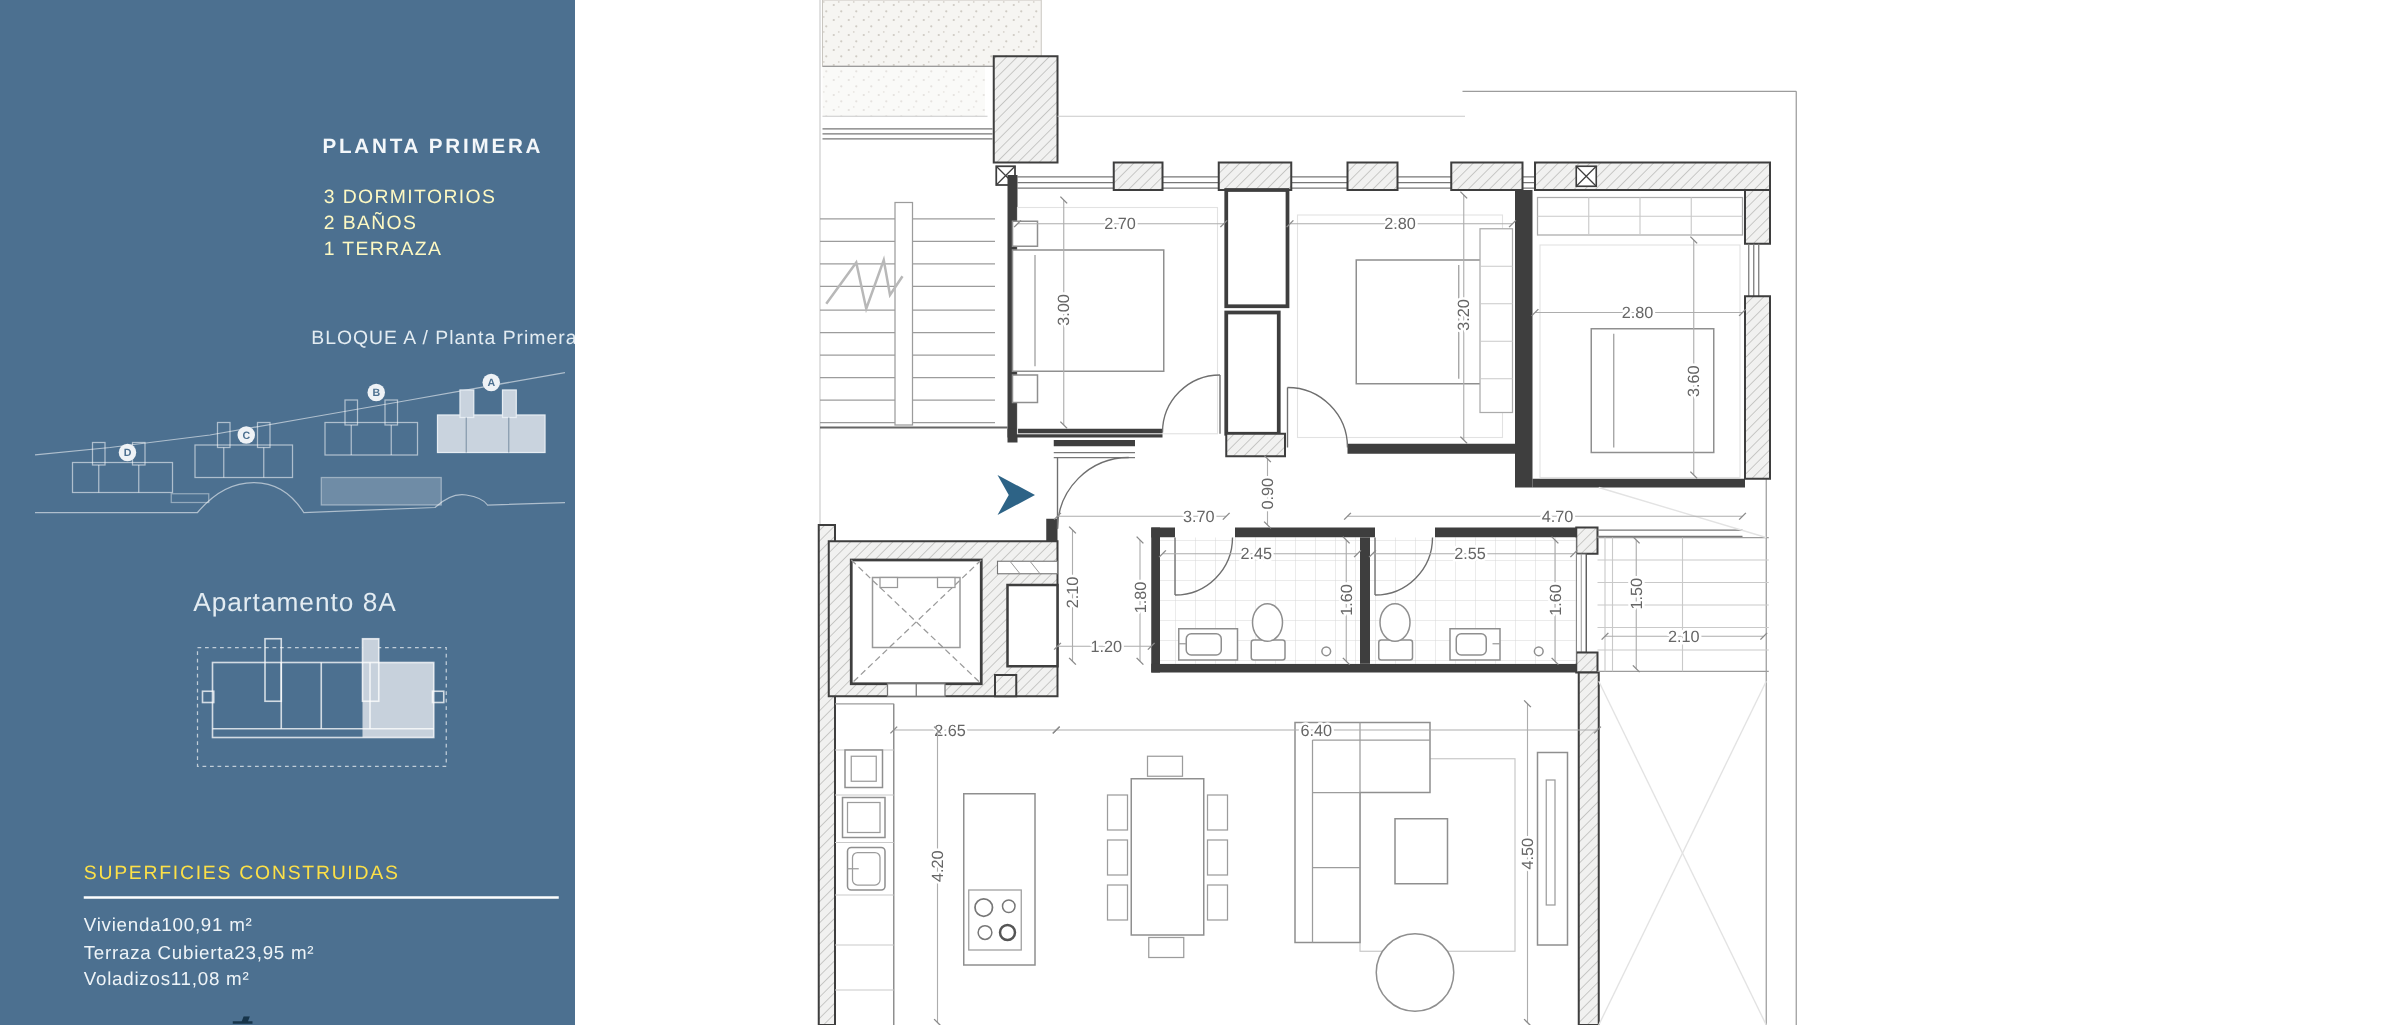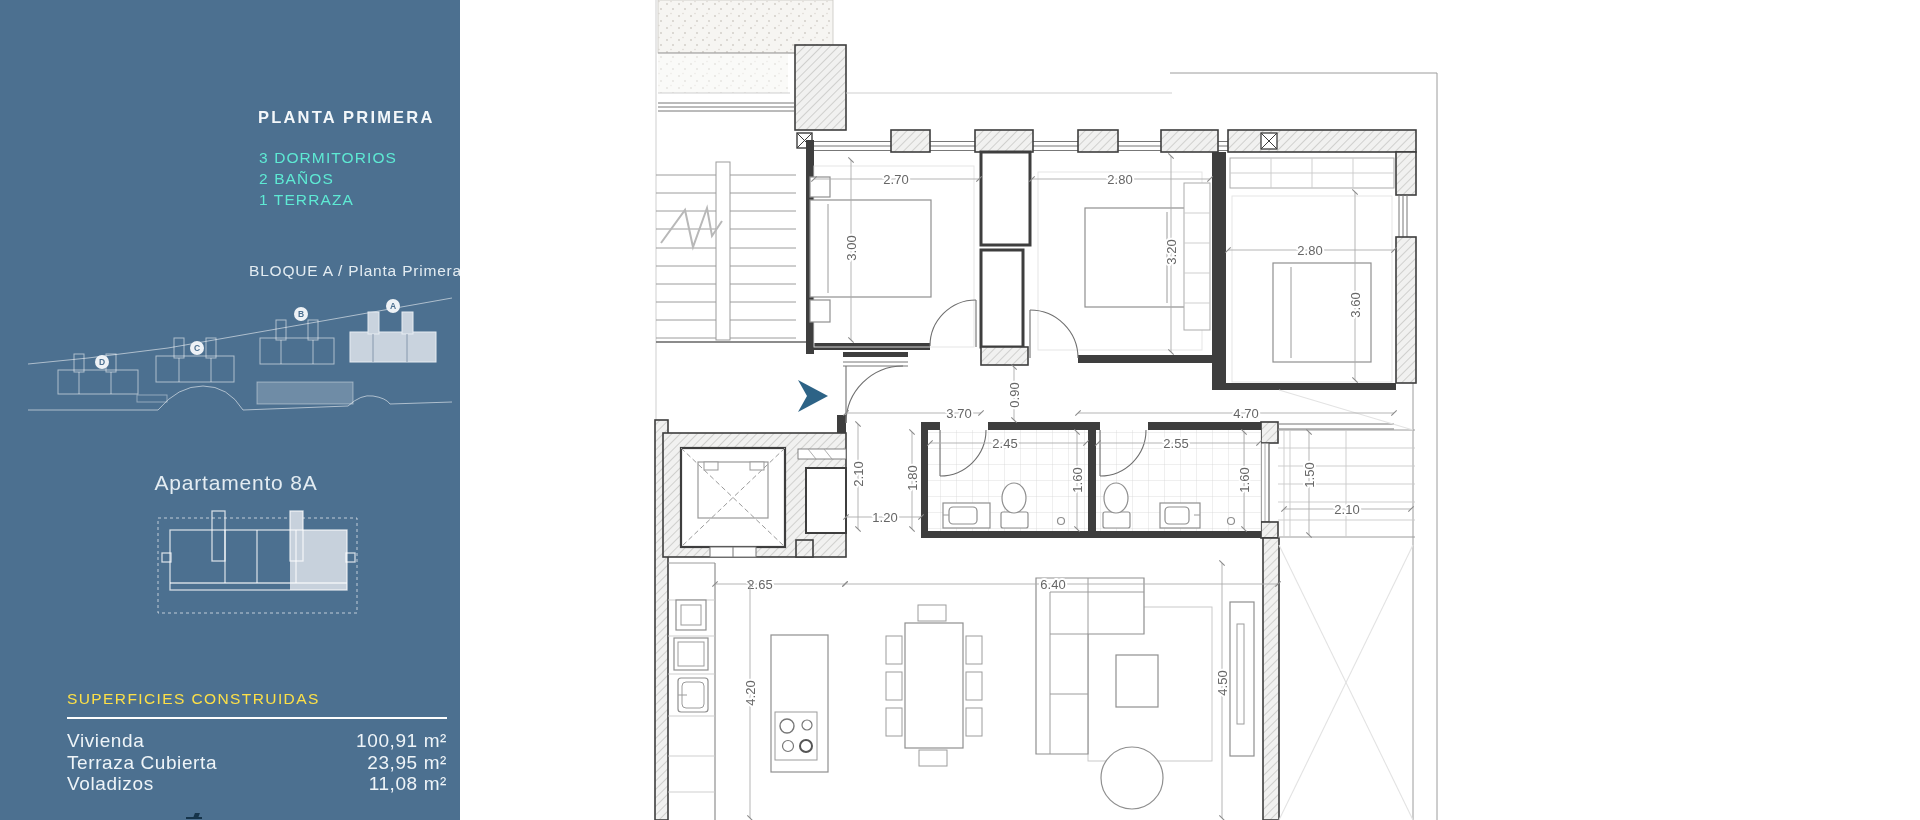--- a/index.html
+++ b/index.html
@@ -1,29 +1,29 @@
 <!DOCTYPE html>
 <html><head>
 <meta charset="utf-8">
 <style>
   html,body{margin:0;padding:0;background:#fff;}
   #page{position:relative;width:1920px;height:820px;overflow:hidden;background:#fff;
         font-family:"Liberation Sans",sans-serif;}
   
   .sidebar{position:absolute;left:0;top:0;width:472px;height:820px;background:#4c7090;color:#f3f7fa;}
   .sb-title{position:absolute;left:258px;top:68px;font-size:16.5px;font-weight:700;letter-spacing:2.2px;white-space:nowrap;margin-top:40px;}
-  .sb-features{position:absolute;left:259px;top:147px;font-size:15.5px;line-height:21px;letter-spacing:1.1px;color:#5eead4;}
+  .sb-features{position:absolute;left:259px;top:147px;font-size:15.5px;line-height:21px;letter-spacing:1.1px;color:#fef9c3;}
   .sb-block-title{position:absolute;left:10px;top:262px;width:452px;text-align:right;font-size:15.5px;letter-spacing:0.8px;color:#e3ecf2;}
   .sb-sitemap{position:absolute;left:28px;top:292px;}
   .sb-apt-title{position:absolute;left:10px;top:471px;width:452px;text-align:center;font-size:21px;letter-spacing:0.8px;color:#e3ecf2;}
   .sb-aptmap{position:absolute;left:150px;top:503px;}
   .sb-surfaces{position:absolute;left:67px;top:690px;width:380px;}
   .sb-surf-head{font-size:15.5px;letter-spacing:1.4px;color:#fde047;}
   .sb-rule{border:none;border-top:2px solid #fdfefe;margin:9px 0 11px 0;}
-  .sb-row{display:flex;justify-content:space-between;font-size:19px;line-height:21.5px;letter-spacing:0.6px;color:#eef4f8;}
+  .sb-row{display:flex;font-size:15px;line-height:21.5px;letter-spacing:0.6px;color:#eef4f8;}
   .sb-cut{position:absolute;left:186px;top:813px;width:26px;height:7px;overflow:hidden;}
   .sb-cut i{display:block;width:5px;height:5px;background:#16344a;transform:skewX(-20deg);margin-left:8px;}
   .sb-cut b{display:block;width:16px;height:2px;background:#16344a;margin-top:-1px;}
   
   .plan{position:absolute;left:460px;top:0;width:1612px;height:820px;background:#fff;}
   .wall{fill:url(#hatch);stroke:#3e3e3e;stroke-width:1.6;}
   .swall{fill:#3e3e3e;stroke:none;}
   .furn{fill:#fff;stroke:#8f8f8f;stroke-width:1.2;}
   .thin{stroke:#9c9c9c;stroke-width:1;fill:none;}
   .lt{stroke:#c9c9c9;stroke-width:0.9;fill:none;}

